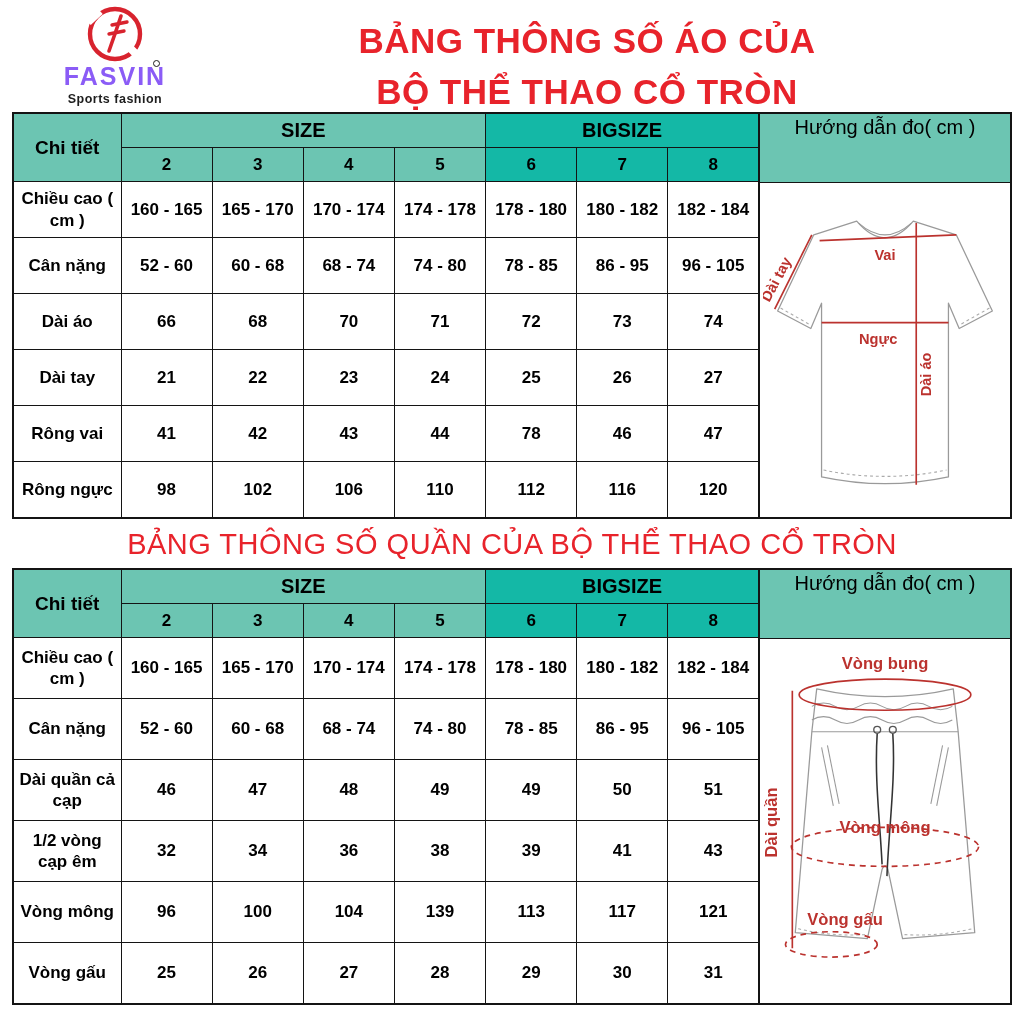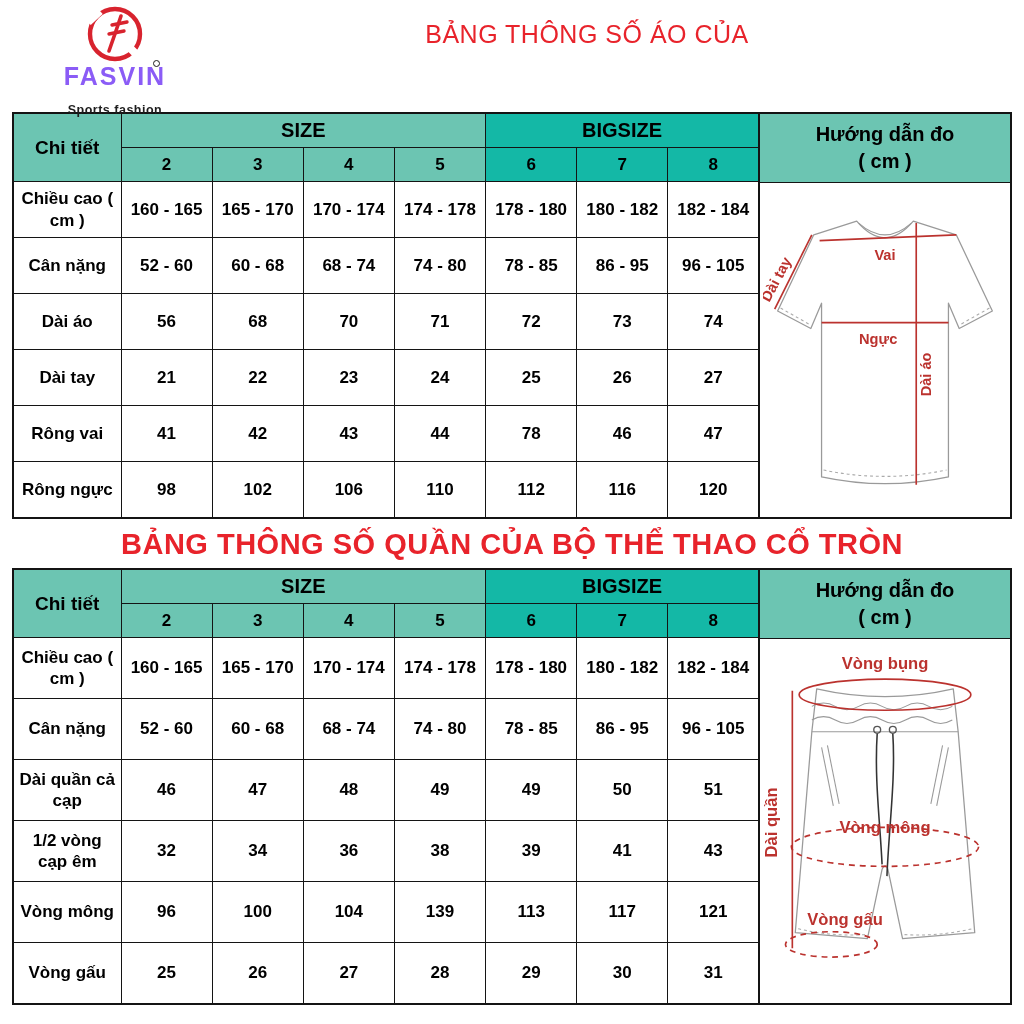--- a/index.html
+++ b/index.html
@@ -5,40 +5,40 @@
   html,body{margin:0;padding:0;background:#fff;}
   body{width:1024px;height:1024px;font-family:"Liberation Sans",sans-serif;-webkit-font-smoothing:antialiased;}
   .page{position:relative;width:1024px;height:1024px;overflow:hidden;background:#fff;}
 
   
   .hdr{position:relative;height:112px;}
   .logo{position:absolute;left:50px;top:4px;width:130px;text-align:center;}
   .logo svg{display:block;margin:0 auto;}
   .brand-row{position:relative;display:inline-block;font-weight:bold;font-size:25px;letter-spacing:2px;color:#8b5cf6;line-height:1;}
   .ring{position:absolute;width:5px;height:5px;border:1.6px solid #1d1d1d;border-radius:50%;top:-4px;left:89px;}
-  .tagline{font-size:12.5px;font-weight:bold;color:#1d1d1d;margin-top:14px;letter-spacing:.5px;}
-  .title1{position:absolute;left:190px;right:40px;top:16px;text-align:center;color:#e8232b;font-weight:normal;font-size:25px;line-height:1.45;letter-spacing:.5px;}
-  .title2{margin:9px 12px 7px;text-align:center;color:#e8232b;font-weight:bold;font-size:29px;letter-spacing:.5px;}
+  .tagline{font-size:12.5px;font-weight:bold;color:#1d1d1d;margin-top:3px;letter-spacing:.5px;}
+  .title1{position:absolute;left:190px;right:40px;top:16px;text-align:center;color:#e8232b;font-weight:bold;font-size:35px;line-height:1.45;letter-spacing:.5px;}
+  .title2{margin:9px 12px 7px;text-align:center;color:#e8232b;font-weight:normal;font-size:29px;letter-spacing:.5px;}
 
   
   .section-table{display:flex;margin:0 12px;align-items:stretch;}
   table.spec{border-collapse:collapse;table-layout:fixed;width:748px;border:2px solid #141414;}
   table.spec th,table.spec td{border:1.6px solid #141414;text-align:center;vertical-align:middle;font-weight:bold;color:#000;padding:0 3px;}
   .teal{background:#6cc5b2;}
   .yellow{background:#14b8a6;}
   .h-main{font-size:20px;height:33px;}
   .h-num{font-size:17px;height:33px;}
   .detail-h{font-size:19px;}
   table.spec td{font-size:17px;}
   tbody.t1 td{height:55px;}
   tbody.t2 td{height:60px;}
   td.rowlabel{line-height:1.25;}
 
   .guide-col{width:250px;border:2px solid #141414;border-left:none;display:flex;flex-direction:column;background:#fff;}
-  .guide-header{border-bottom:1.8px solid #141414;display:flex;flex-direction:column;justify-content:center;text-align:center;font-weight:bold;font-size:20px;line-height:1.35;color:#000;flex:0 0 68px;}
+  .guide-header{border-bottom:1.8px solid #141414;display:flex;flex-direction:row;justify-content:center;text-align:center;font-weight:normal;font-size:20px;line-height:1.35;color:#000;flex:0 0 68px;}
   .guide-body{flex:1;display:flex;align-items:center;justify-content:center;overflow:hidden;}
 
   .dg-outline{fill:#ffffff;stroke:#9a9a9a;stroke-width:1.3;stroke-linejoin:round;}
   .dg-line{stroke:#9a9a9a;stroke-width:1.1;fill:none;}
   .dg-dash{stroke:#aaaaaa;stroke-width:1.1;fill:none;stroke-dasharray:3 3;}
   .red-line{stroke:#bb322e;stroke-width:1.7;fill:none;}
   .red-dash{stroke:#bb322e;stroke-width:1.7;fill:none;stroke-dasharray:6 5;}
   .red-label{fill:#bb322e;font-weight:bold;font-family:"Liberation Sans",sans-serif;}
 </style>
 </head>
@@ -57,20 +57,21 @@
         <path d="M24,30 L39,27" fill="none" stroke="#d8232e" stroke-width="3.4" stroke-linecap="round"></path>
       </svg>
       <div class="brand-row">
         <span>FASVIN</span>
         <span class="ring"></span>
       </div>
       <div class="tagline">Sports fashion</div>
     </div>
     <div class="title1">
       <span>BẢNG THÔNG SỐ ÁO CỦA</span><br>
+      <span>BỘ THỂ THAO CỔ TRÒN</span>
     </div>
   </div>
 
   <div class="section-table">
     <table class="spec">
       <colgroup>
           <col style="width:108px">
           <col span="7">
         </colgroup>
       <thead>
@@ -105,21 +106,21 @@
             <td>52 - 60</td>
             <td>60 - 68</td>
             <td>68 - 74</td>
             <td>74 - 80</td>
             <td>78 - 85</td>
             <td>86 - 95</td>
             <td>96 - 105</td>
           </tr>
           <tr>
             <td class="rowlabel">Dài áo</td>
-            <td>56</td>
+            <td>66</td>
             <td>68</td>
             <td>70</td>
             <td>71</td>
             <td>72</td>
             <td>73</td>
             <td>74</td>
           </tr>
           <tr>
             <td class="rowlabel">Dài tay</td>
             <td>21</td>

